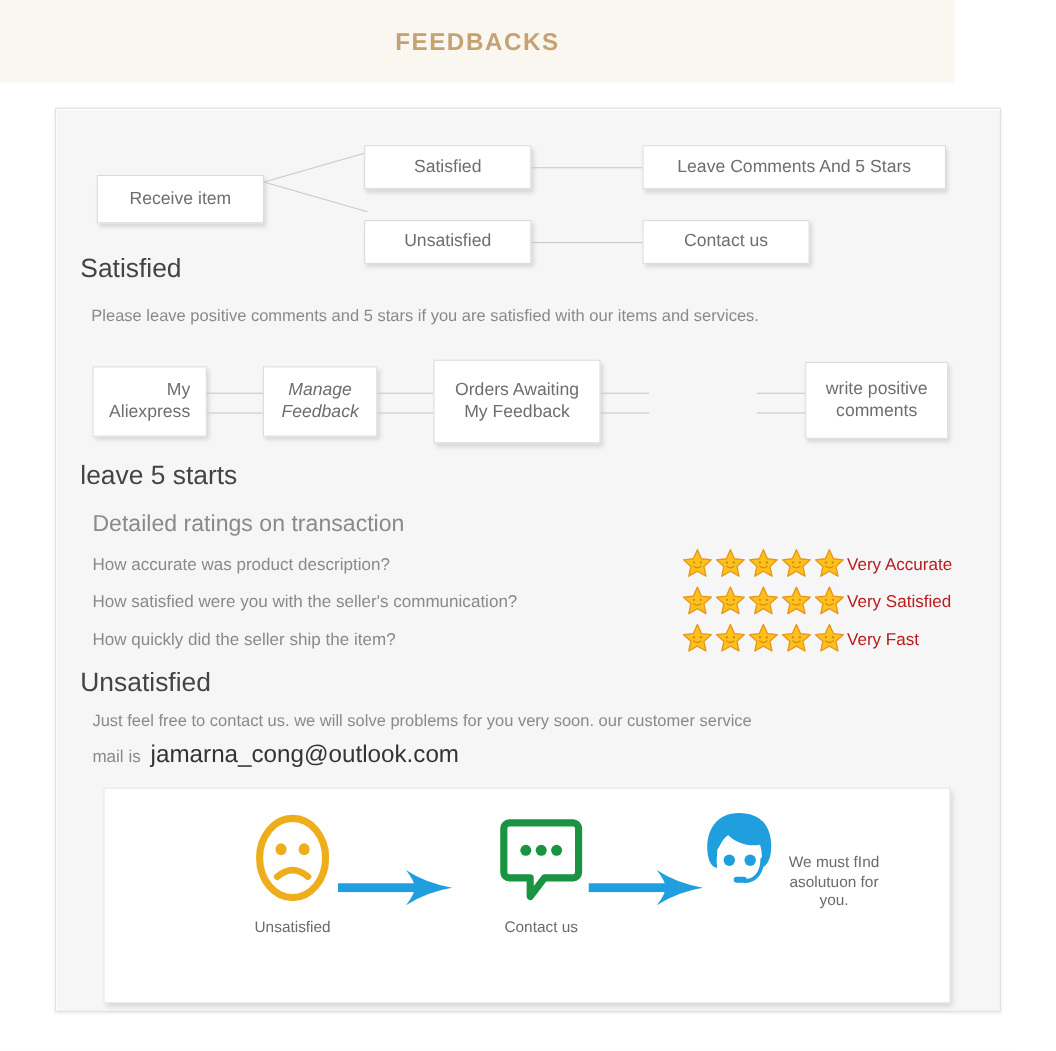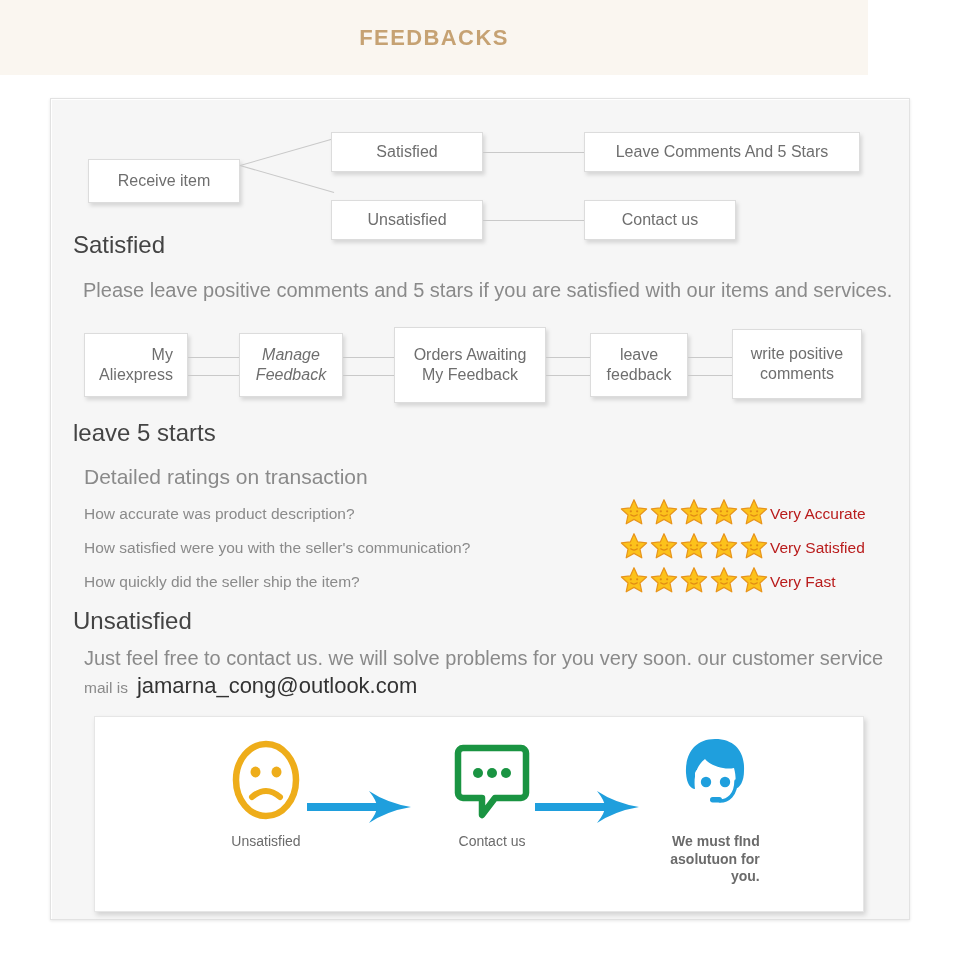--- a/index.html
+++ b/index.html
@@ -72,21 +72,21 @@
   
   .sec-head {
     position: absolute;
     font-size: 24px;
     color: #444444;
     font-weight: normal;
     white-space: nowrap;
   }
   .para {
     position: absolute;
-    font-size: 20px;
+    font-size: 15px;
     color: #8a8a8a;
     white-space: nowrap;
   }
 
   
   .steps {
     position: absolute;
     left: 33px;
     top: 228px;
     width: 800px;
@@ -136,21 +136,21 @@
     top: 20px;
     width: 170px;
     text-align: center;
   }
   .ill-cap {
     font-size: 14px;
     color: #6b6b6b;
     line-height: 1.25;
     margin-top: 6px;
   }
-  .ill-cap.left-al { text-align: right; display: inline-block; font-weight: bold; }
+  .ill-cap.left-al { text-align: center; display: inline-block; }
   .arrow {
     position: absolute;
     top: 68px;
   }
   .email-strong {
     color: #333333;
     font-size: 22px;
   }
 </style>
 </head>
@@ -207,24 +207,20 @@
     <div class="connector" style="left:259px; top:30px; width:51px;"></div>
     <div class="connector" style="left:259px; top:48px; width:51px;"></div>
 
     <div class="fbox" style="left:310px; top:0px; width:152px; height:76px;">
       <span style="white-space:pre-line;">Orders Awaiting
 My Feedback</span>
     </div>
     <div class="connector" style="left:462px; top:30px; width:44px;"></div>
     <div class="connector" style="left:462px; top:48px; width:44px;"></div>
 
-    <div class="fbox" style="left:506px; top:6px; width:98px; height:64px;">
-      <span style="white-space:pre-line;">leave
-feedback</span>
-    </div>
     <div class="connector" style="left:604px; top:30px; width:44px;"></div>
     <div class="connector" style="left:604px; top:48px; width:44px;"></div>
 
     <div class="fbox" style="left:648px; top:2px; width:130px; height:70px;">
       <span style="white-space:pre-line;">write positive
 comments</span>
     </div>
   </div>
 
   <div class="sec-head" style="left:22px; top:320px;">leave 5 starts</div>

